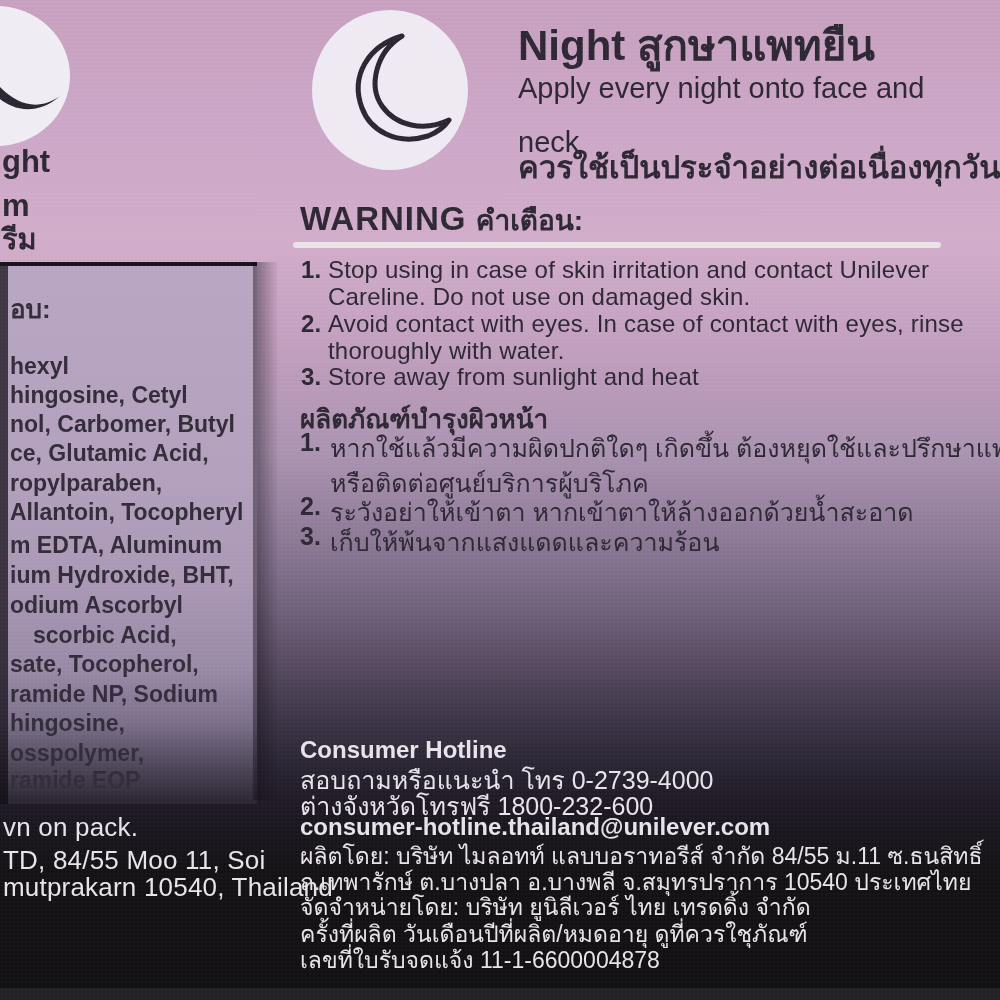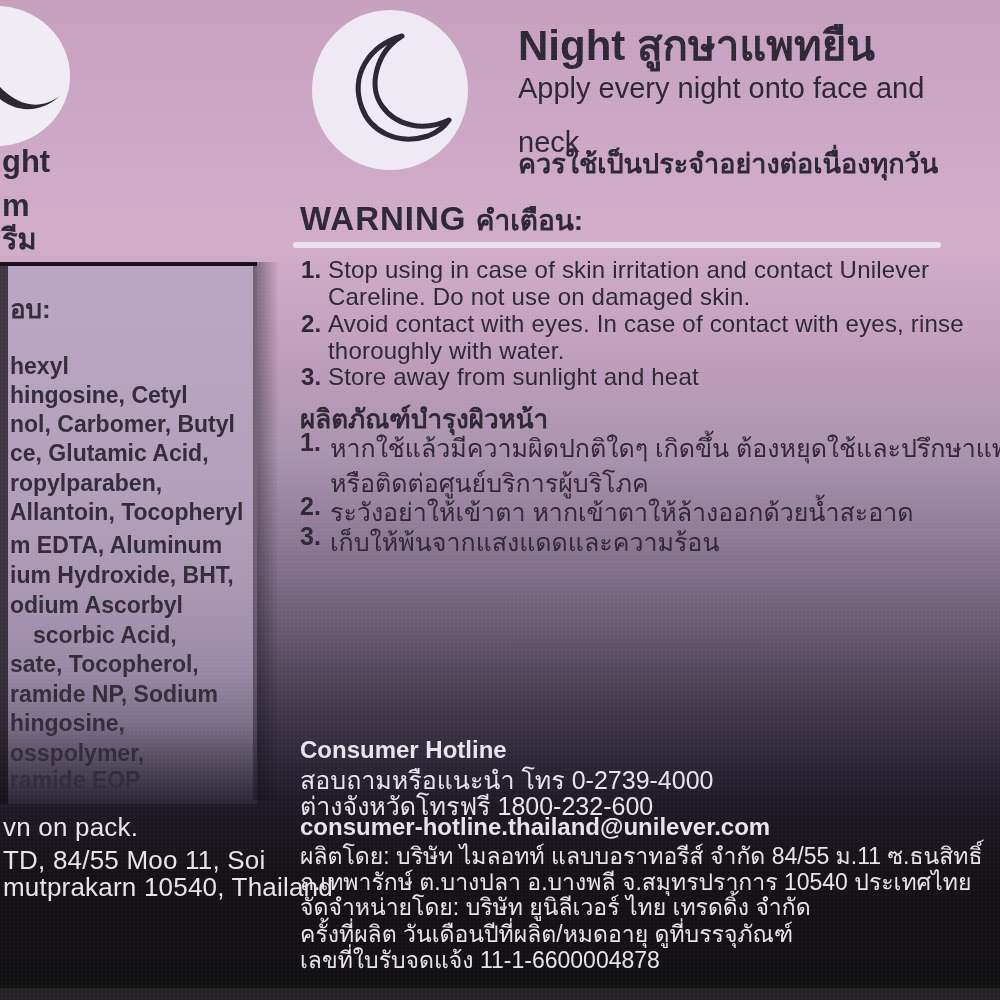--- a/index.html
+++ b/index.html
@@ -97,21 +97,21 @@
     <path d="M 90 26 C 56 36 38 66 50 98 C 58 120 84 136 116 126 C 126 122 133 116 137 110
              C 112 122 84 116 70 96 C 56 76 64 42 90 26 Z" fill="#eee9f2" stroke="#2b2632" stroke-width="5" stroke-linejoin="round"></path>
   </svg>
 
   <div class="abs ink bold nowrap z20" style="left:518px;top:12px;font-size:42px;">
     <span>Night</span>
     <span>สูกษาแพทยืน</span>
   </div>
   <div class="abs ink nowrap z20" style="left:518px;top:72px;font-size:29px;">Apply every night onto face and</div>
   <div class="abs ink nowrap z20" style="left:518px;top:106px;font-size:29px;margin-top:20px;">neck</div>
-  <div class="abs ink nowrap z20" style="left:518px;top:142px;font-size:27px;font-weight:600;">ควรใช้เป็นประจำอย่างต่อเนื่องทุกวัน</div>
+  <div class="abs ink nowrap z20" style="left:518px;top:142px;font-size:31px;font-weight:600;">ควรใช้เป็นประจำอย่างต่อเนื่องทุกวัน</div>
 
   <div class="abs ink nowrap z20" style="left:300px;top:198px;font-size:33px;">
     <span class="bold" style="letter-spacing:1px;">WARNING</span>
     <span class="bold" style="font-size:28px;">คำเตือน:</span>
   </div>
   <div class="abs rule"></div>
 
   <div class="abs ink row nowrap z20 en-line" style="left:301px;top:256px;">
     <span class="num-en">1.</span>
     <span>Stop using in case of skin irritation and contact Unilever</span>
@@ -153,18 +153,18 @@
   </div>
 
   <div class="abs white bold nowrap z20" style="left:300px;top:736px;font-size:24px;">Consumer Hotline</div>
   <div class="abs white nowrap z20" style="left:300px;top:760px;font-size:25px;">สอบถามหรือแนะนำ โทร 0-2739-4000</div>
   <div class="abs white nowrap z20" style="left:300px;top:786px;font-size:25px;">ต่างจังหวัดโทรฟรี 1800-232-600</div>
   <div class="abs white nowrap semi z20" style="left:300px;top:813px;font-size:24px;">consumer-hotline.thailand@unilever.com</div>
 
   <div class="abs white nowrap z20" style="left:300px;top:838px;font-size:23px;">ผลิตโดย: บริษัท ไมลอทท์ แลบบอราทอรีส์ จำกัด 84/55 ม.11  ซ.ธนสิทธิ์</div>
   <div class="abs white nowrap z20" style="left:300px;top:864px;font-size:23px;">ถ.เทพารักษ์ ต.บางปลา อ.บางพลี จ.สมุทรปราการ 10540 ประเทศไทย</div>
   <div class="abs white nowrap z20" style="left:300px;top:889px;font-size:23px;">จัดจำหน่ายโดย: บริษัท ยูนิลีเวอร์ ไทย เทรดดิ้ง จำกัด</div>
-  <div class="abs white nowrap z20" style="left:300px;top:916px;font-size:23px;">ครั้งที่ผลิต วันเดือนปีที่ผลิต/หมดอายุ ดูที่บรรจุภัณฑ์</div>
+  <div class="abs white nowrap z20" style="left:300px;top:916px;font-size:23px;">ครั้งที่ผลิต วันเดือนปีที่ผลิต/หมดอายุ ดูที่ควรใชุภัณฑ์</div>
   <div class="abs white nowrap z20" style="left:300px;top:942px;font-size:23px;">เลขที่ใบรับจดแจ้ง 11-1-6600004878</div>
 
   <div class="abs bottom-edge"></div>
   <div class="abs texture"></div>
 </div>
 
 </body></html>

